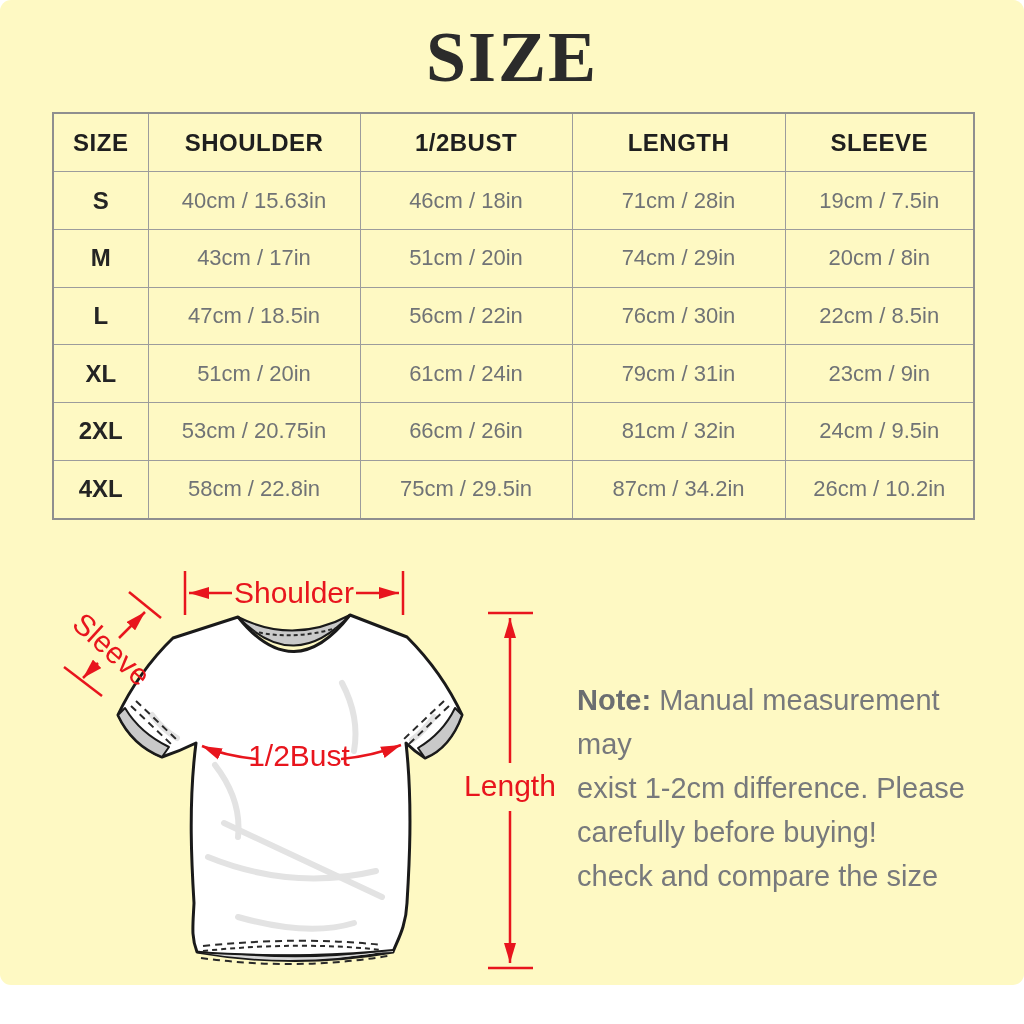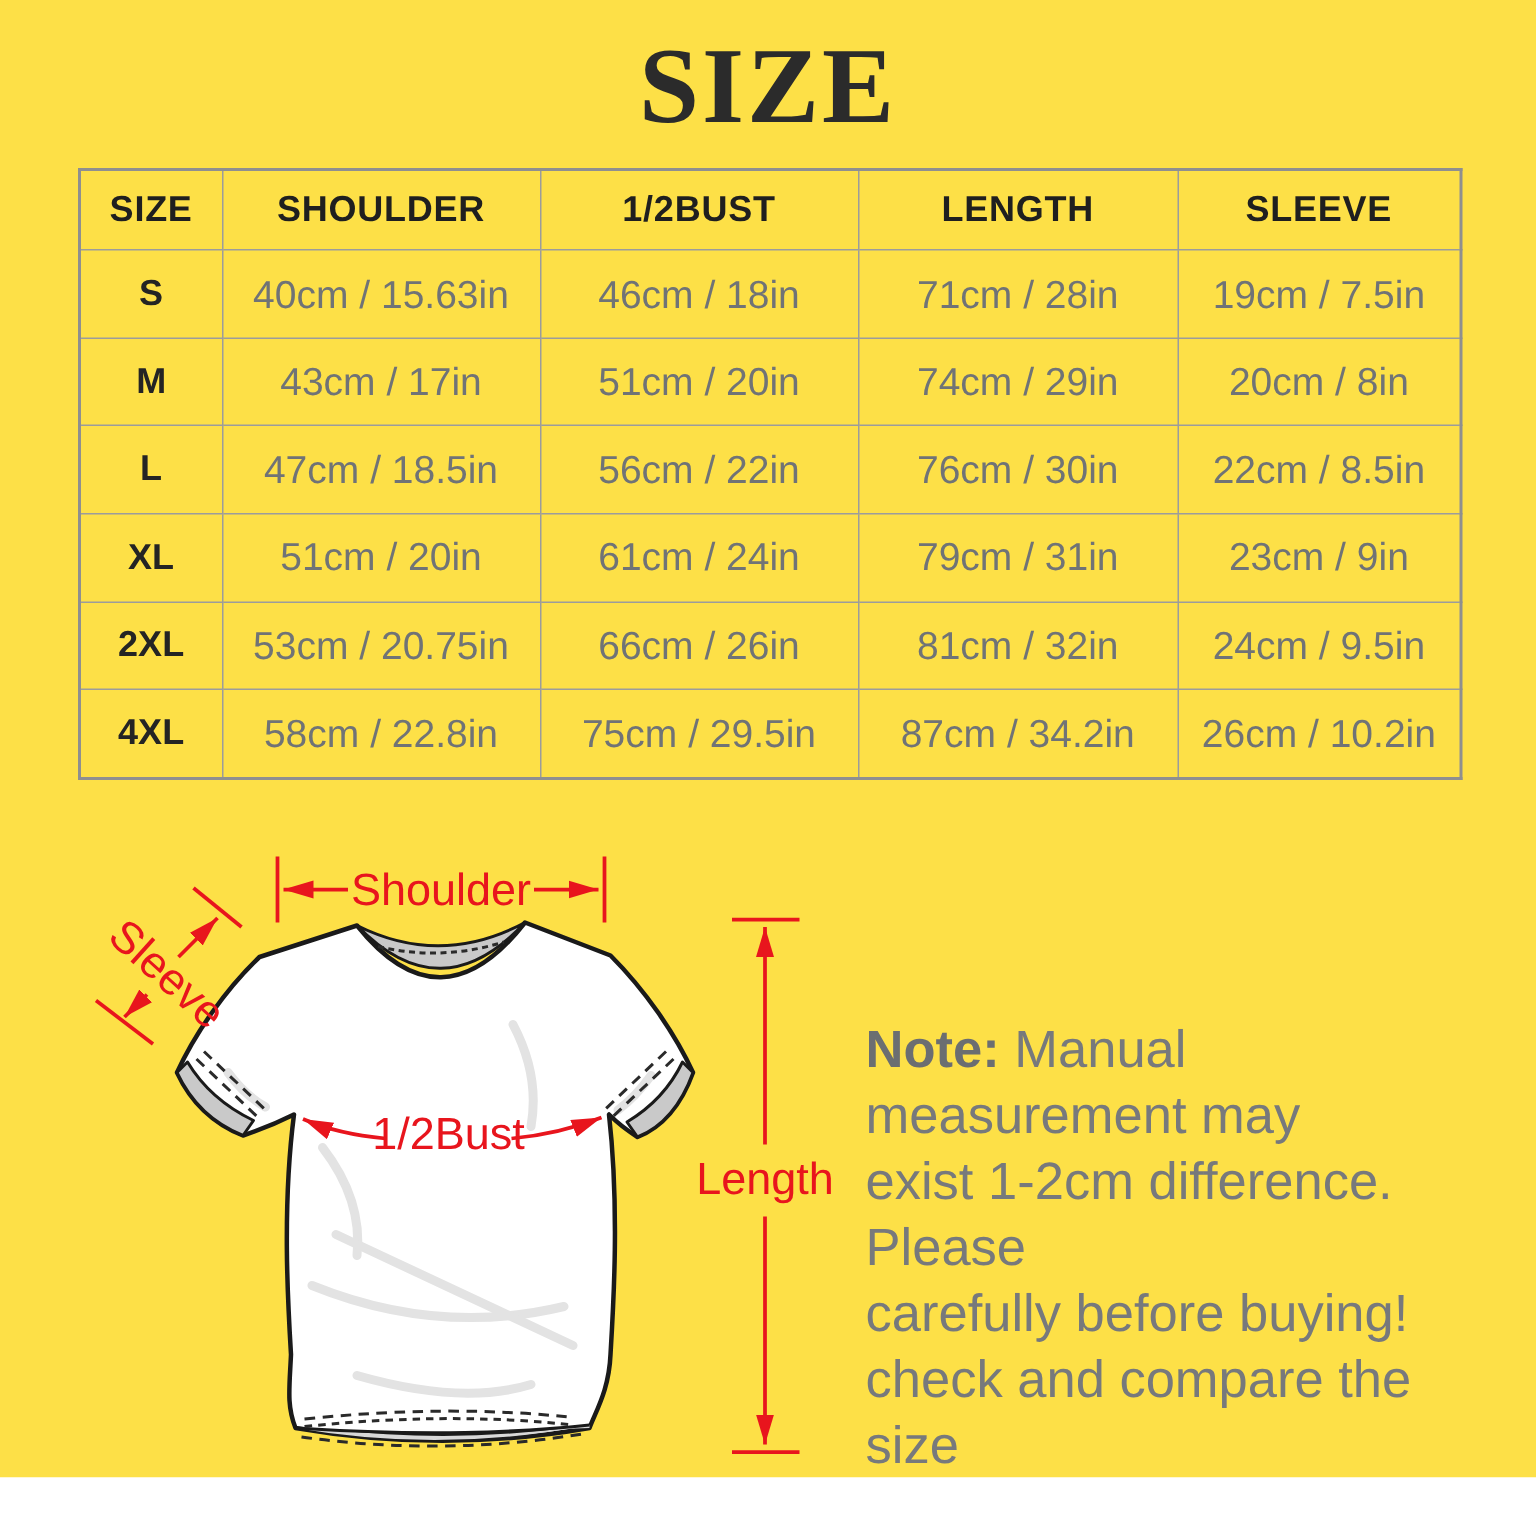--- a/index.html
+++ b/index.html
@@ -1,18 +1,18 @@
 <!DOCTYPE html>
 <html><head>
 <meta charset="utf-8">
 <style>
   html,body{margin:0;padding:0;background:#ffffff;}
   #canvas{
-    position:relative;width:1024px;height:985px;background:#fde047;
-    font-family:"Liberation Sans",sans-serif;overflow:hidden;
+    position:relative;width:1024px;height:985px;background:#fef9c3;
+    font-family:"Liberation Sans",sans-serif;overflow:hidden;border-radius:11px;
   }
   
   #page-title{
     position:absolute;top:18px;left:0;width:1024px;text-align:center;
     font-family:"Liberation Serif",serif;font-weight:bold;
     font-size:72px;letter-spacing:2px;color:#2b2b2b;line-height:78px;
   }
   
   #size-table{
     position:absolute;left:52px;top:112px;width:921px;height:408px;
@@ -20,36 +20,36 @@
   }
   #size-table td,#size-table th{
     border:1px solid #9c9c9c;text-align:center;vertical-align:middle;
     padding:0;overflow:hidden;white-space:nowrap;
   }
   #size-table{border:2px solid #8f8f8f;}
   #size-table th{
     font-size:24px;font-weight:bold;color:#1f1f1f;letter-spacing:0.5px;
   }
   #size-table td.size-cell{font-size:24px;font-weight:bold;color:#242424;}
-  #size-table td.val-cell{font-size:26px;font-weight:normal;color:#707376;}
+  #size-table td.val-cell{font-size:22px;font-weight:normal;color:#707376;}
   
   #diagram-svg{position:absolute;left:10px;top:565px;}
   .outline{fill:#ffffff;stroke:#1a1a1a;stroke-width:3;stroke-linejoin:round;}
   .shade{fill:#c9c9c9;stroke:#1a1a1a;stroke-width:2;stroke-linejoin:round;}
   .thin{fill:none;stroke:#1a1a1a;stroke-width:2;}
   .stitch{fill:none;stroke:#2a2a2a;stroke-width:2;stroke-dasharray:7 5;}
   .wrinkle{fill:none;stroke:#e3e3e3;stroke-width:6;stroke-linecap:round;}
   .dim{stroke:#e8151d;stroke-width:2.5;fill:none;}
   .dim-label{
     font-family:"Liberation Sans",sans-serif;font-size:30px;fill:#e8151d;
   }
   
   #note-block{
     position:absolute;left:577px;top:678px;width:390px;
-    font-size:35px;line-height:44px;color:#77797c;
+    font-size:29px;line-height:44px;color:#77797c;
   }
   .note-label{font-weight:bold;color:#6b6e71;}
 </style>
 </head>
 <body>
 
 <div id="canvas">
 
   <div id="page-title">SIZE</div>
 

